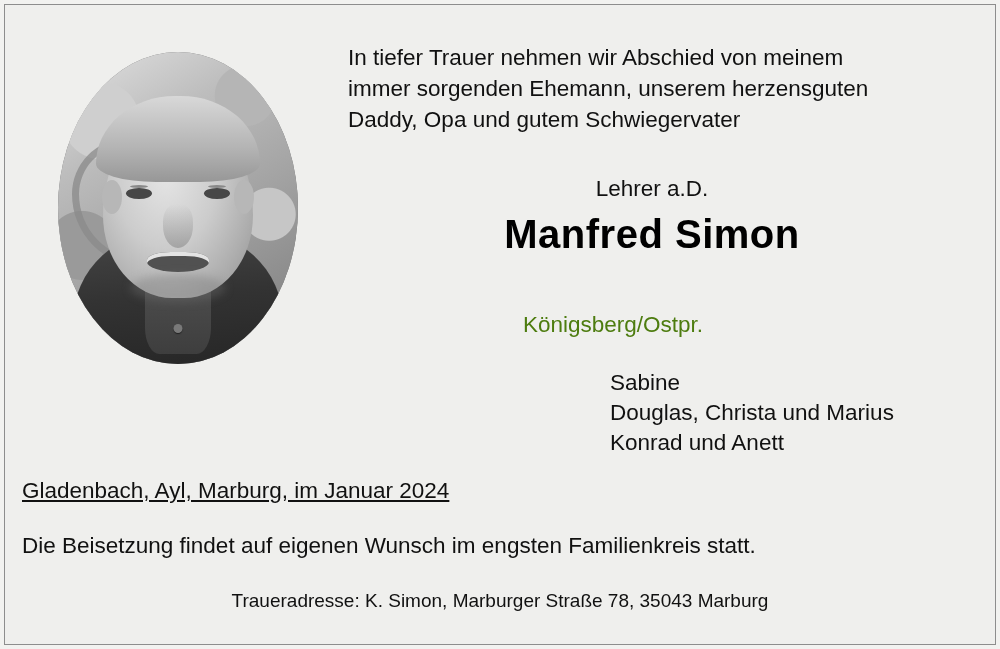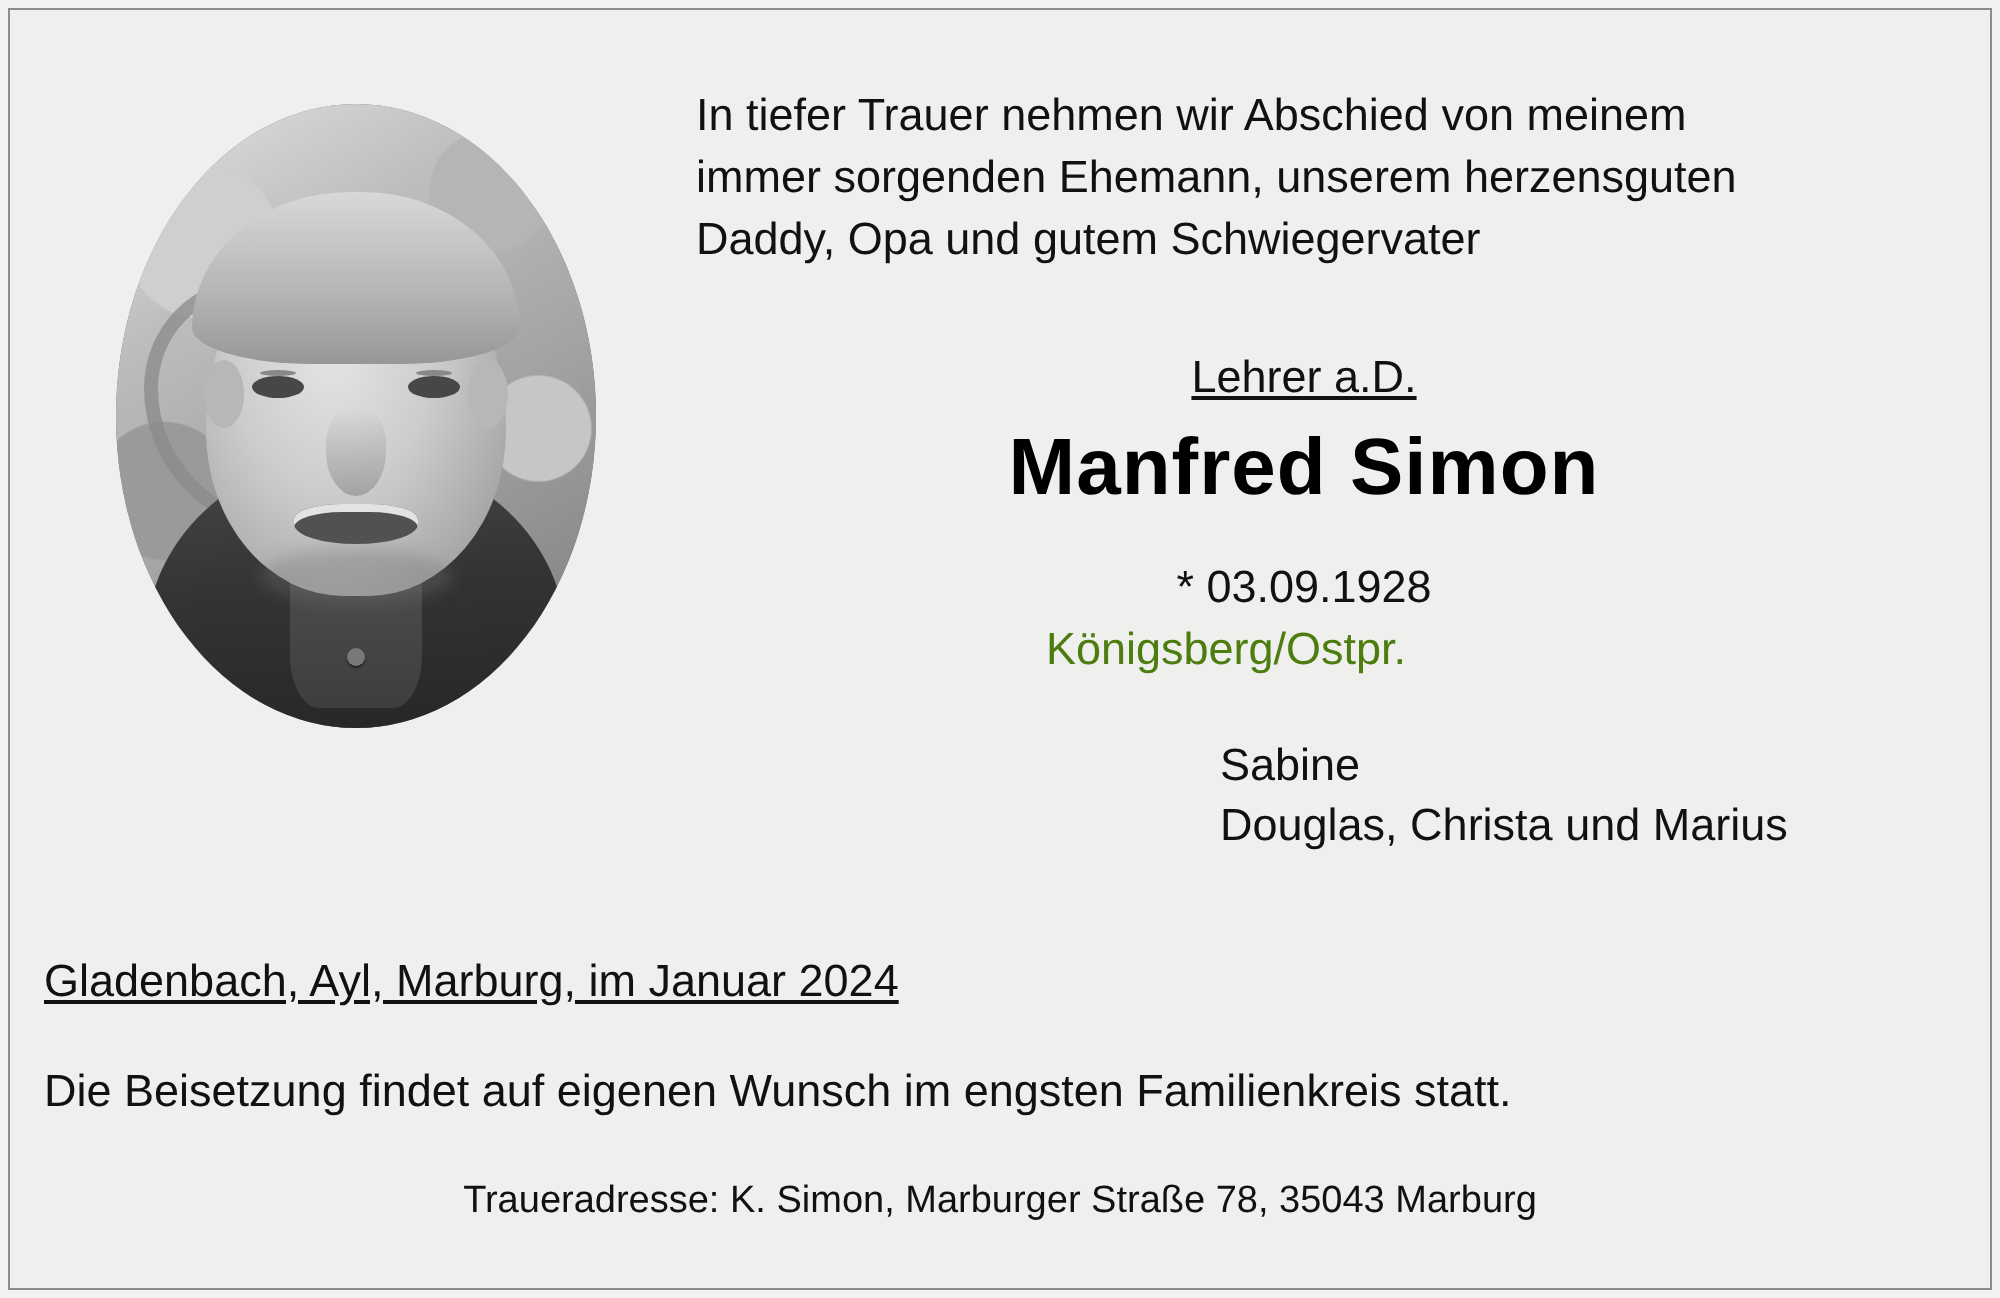--- a/index.html
+++ b/index.html
@@ -193,21 +193,20 @@
   .intro div { white-space: nowrap; }
 
   .role {
     position: absolute;
     left: 348px;
     top: 176px;
     width: 608px;
     text-align: center;
     font-size: 22.5px;
     color: #111;
-    text-decoration: underline;
   }
   .name {
     position: absolute;
     left: 348px;
     top: 212px;
     width: 608px;
     text-align: center;
     font-size: 40px;
     font-weight: bold;
     letter-spacing: .5px;
@@ -298,25 +297,25 @@
   <div class="intro">
     <div>In tiefer Trauer nehmen wir Abschied von meinem</div>
     <div>immer sorgenden Ehemann, unserem herzensguten</div>
     <div>Daddy, Opa und gutem Schwiegervater</div>
   </div>
 
   <div class="role">Lehrer a.D.</div>
   <div class="name">Manfred Simon</div>
 
   <div class="dates">
-    <span>* 03.09.1928</span>
   </div>
   <div class="birthplace">Königsberg/Ostpr.</div>
 
   <div class="mourners">
     <div>Sabine</div>
     <div>Douglas, Christa und Marius</div>
+    <div>Konrad und Anett</div>
   </div>
 
   <div class="places">Gladenbach, Ayl, Marburg, im Januar 2024</div>
   <div class="burial">Die Beisetzung findet auf eigenen Wunsch im engsten Familienkreis statt.</div>
   <div class="address">Traueradresse: K. Simon, Marburger Straße 78, 35043 Marburg</div>
 </div>
 
 </body></html>

